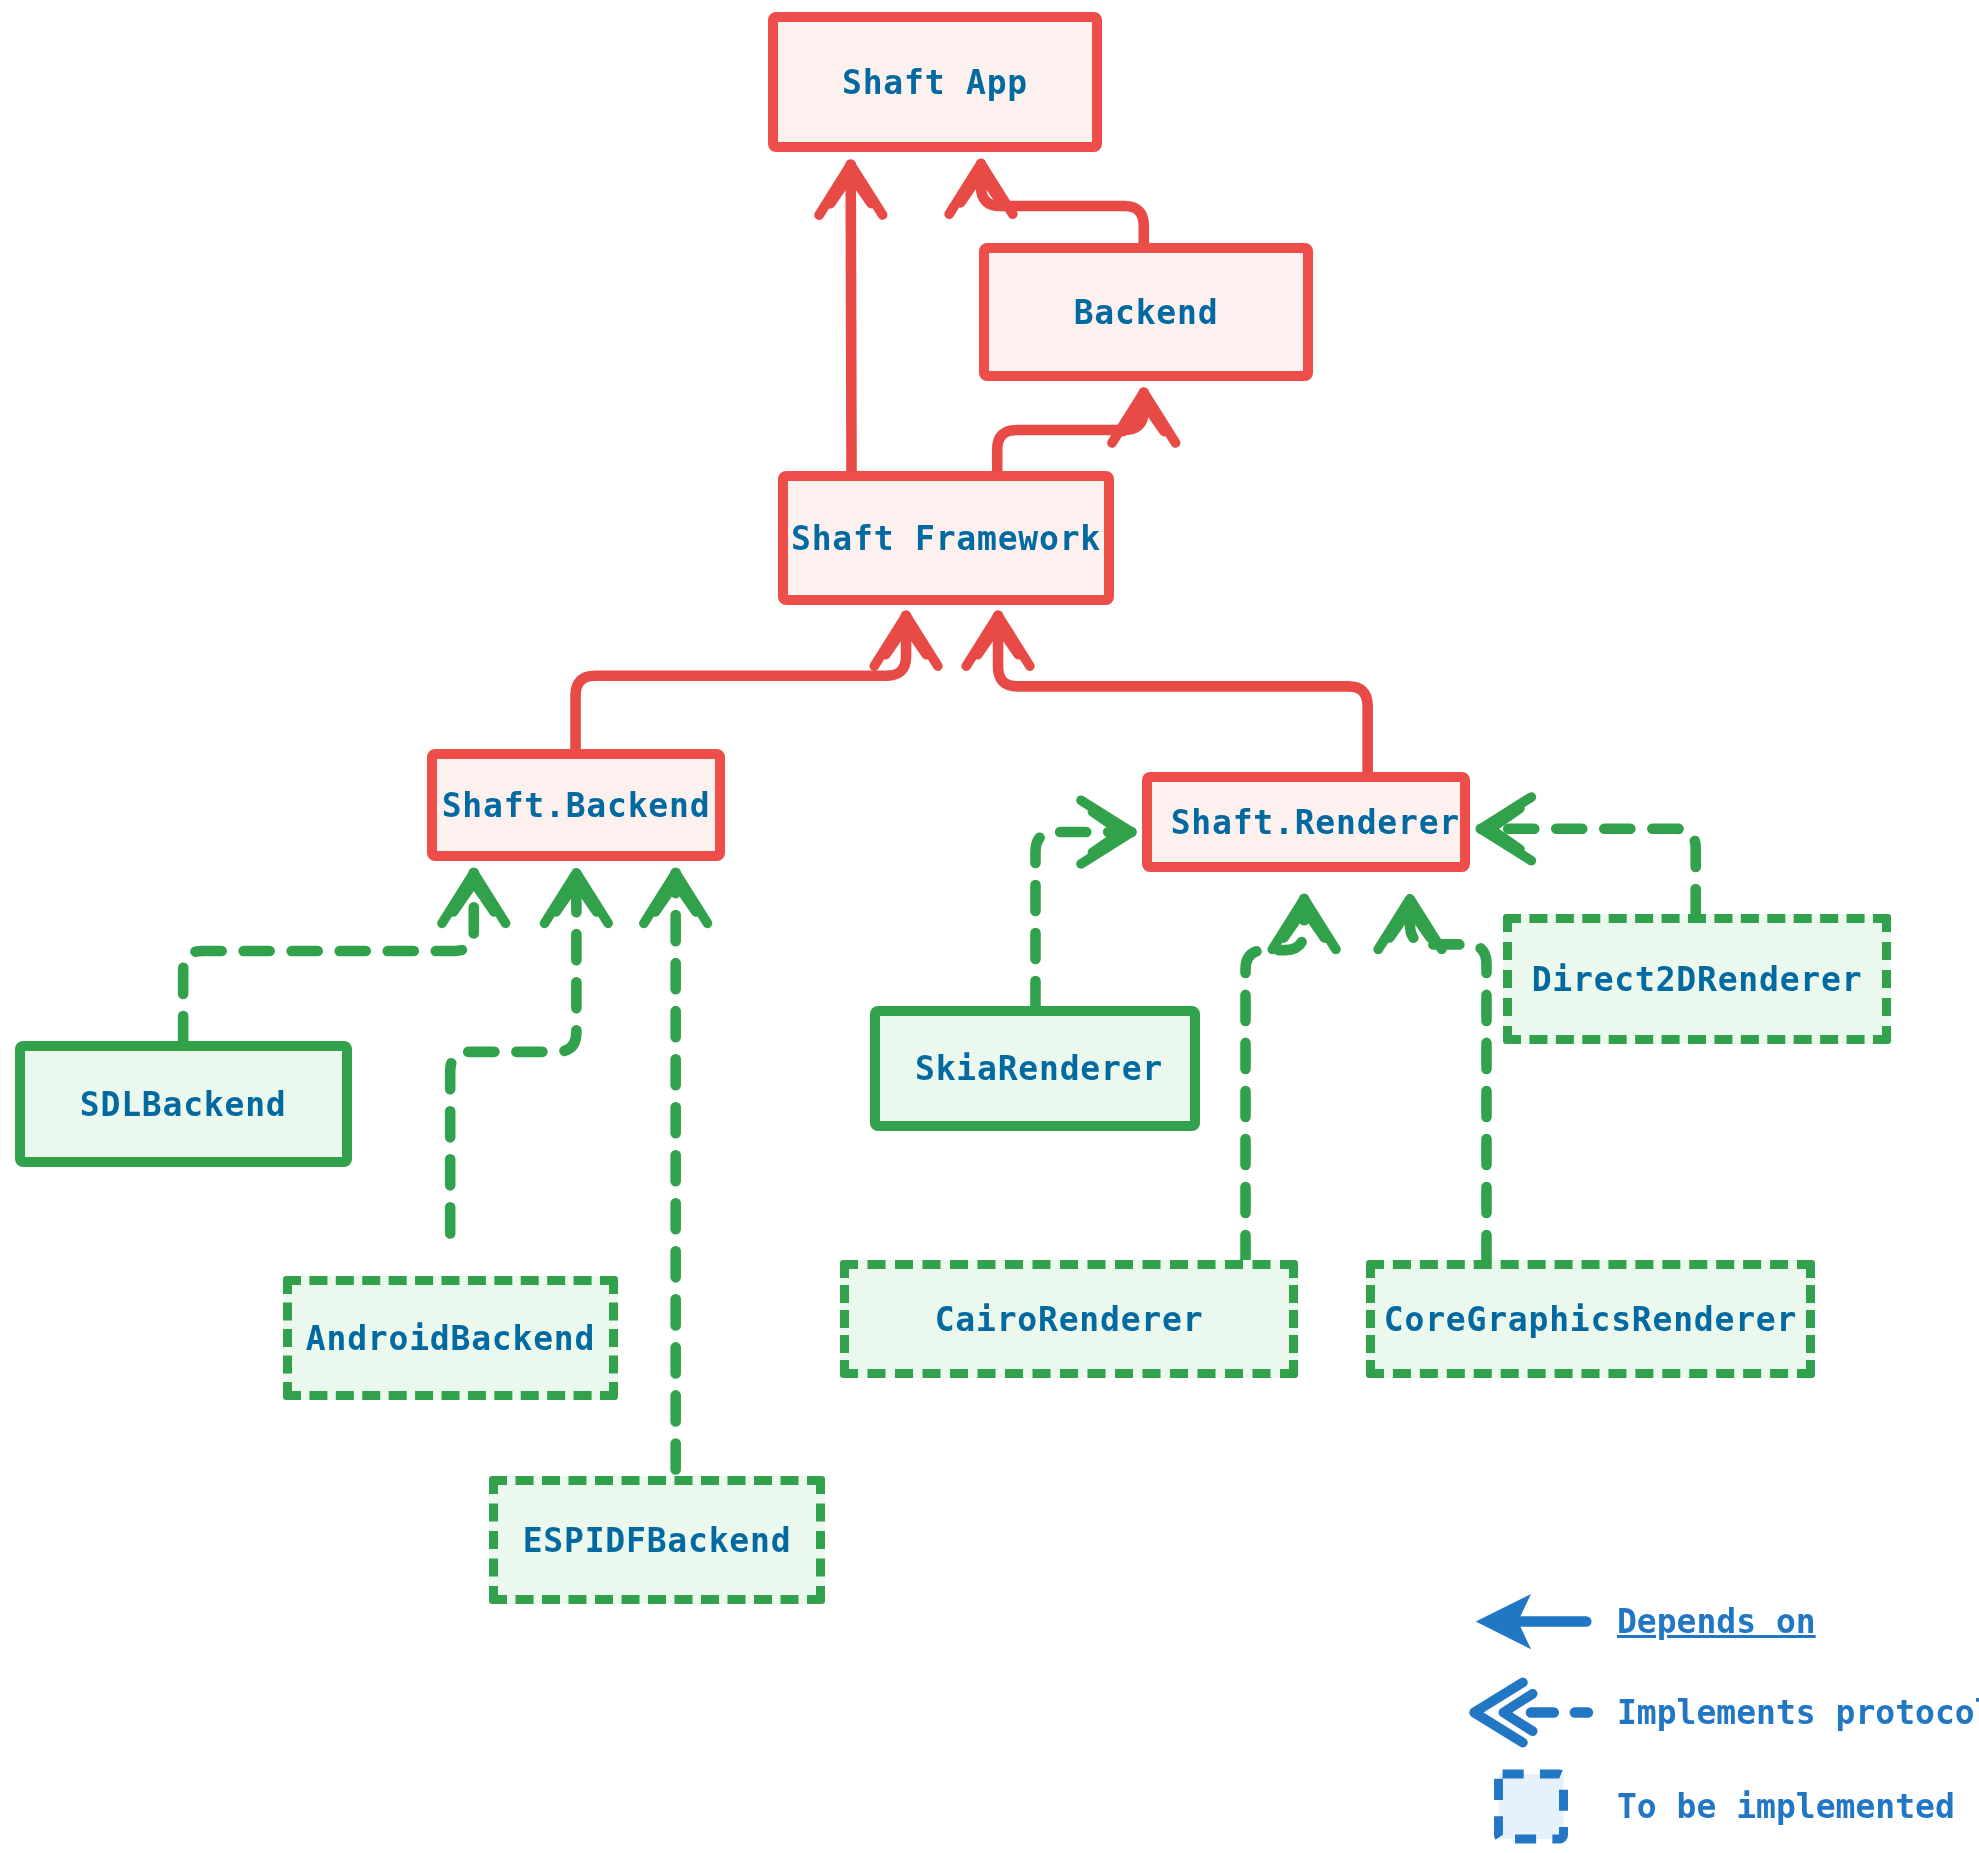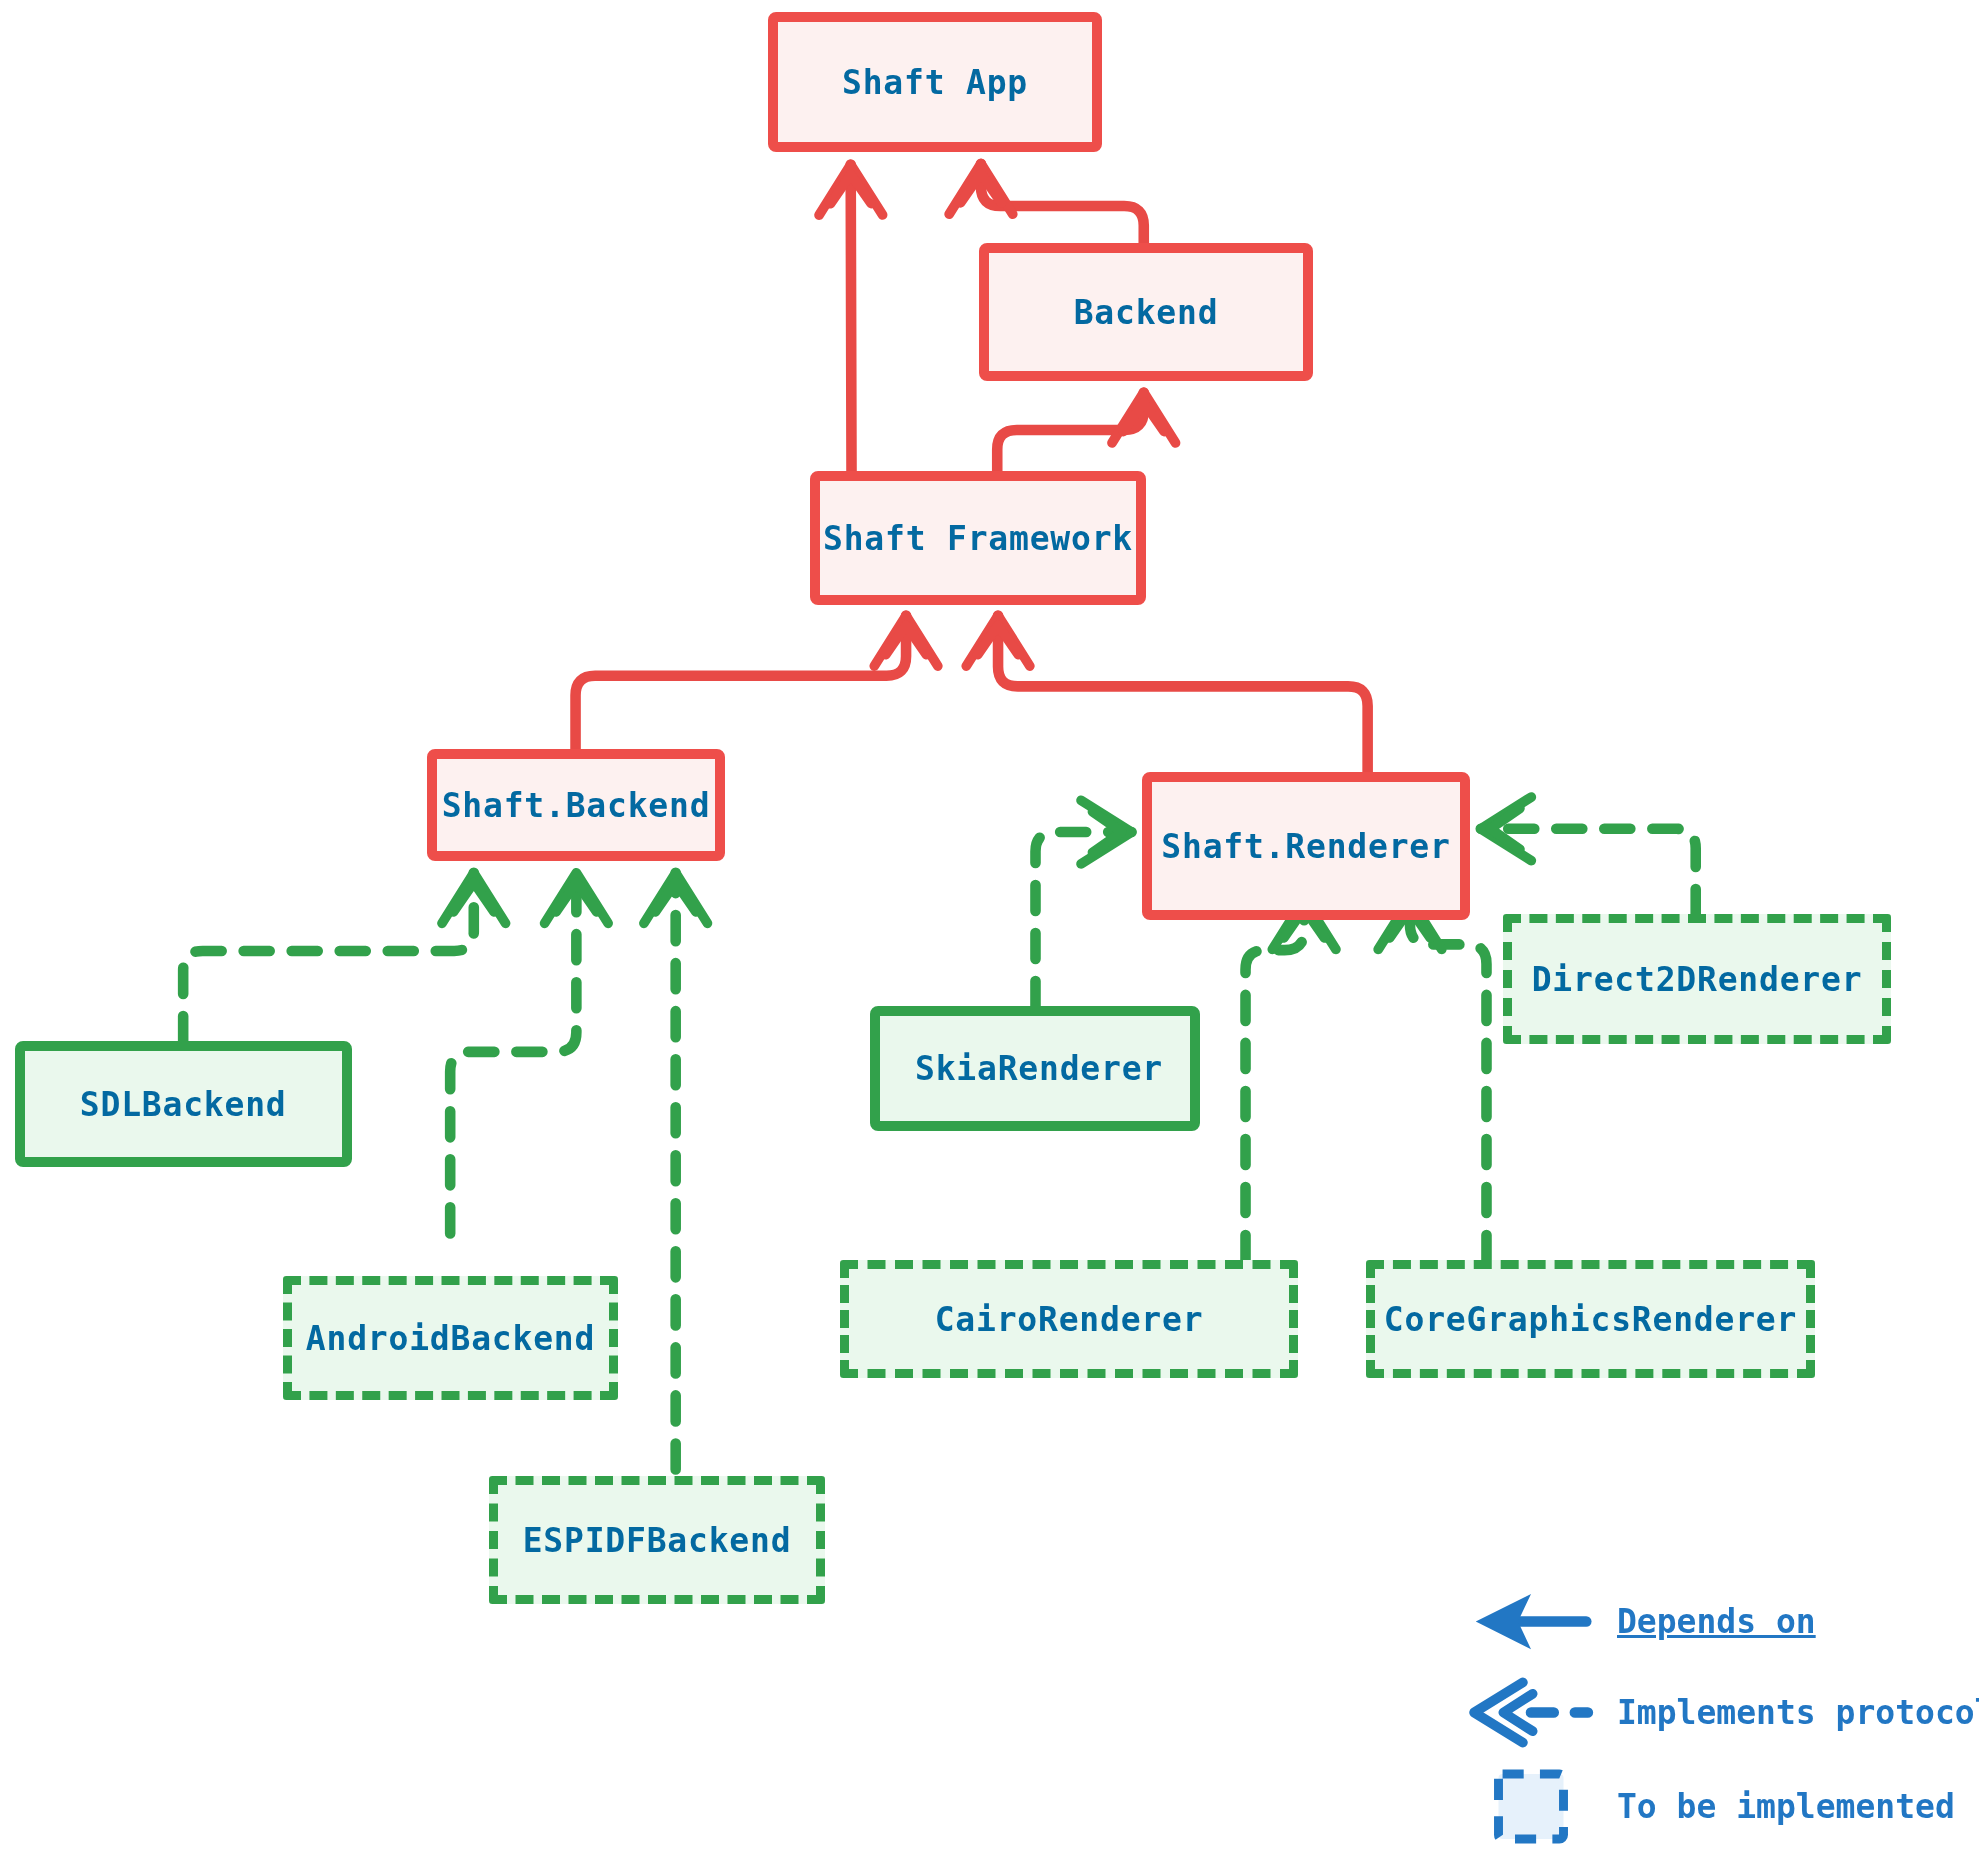--- a/index.html
+++ b/index.html
@@ -91,27 +91,27 @@
     <path class="edge-green" marker-end="url(#head-green)" d="M 1826 1549 L 1826 1184 Q 1826 1160 1802 1160 L 1756 1160 Q 1732 1160 1732 1136 L 1732 1104"></path>
     <path class="edge-green" marker-end="url(#head-green)" d="M 2083 1124 L 2083 1042 Q 2083 1018 2059 1018 L 1819 1018"></path>
   </svg>
 
   <div class="node red" style="left:768px; top:12.2px;  width:334px; height:140px;">
     <span>Shaft App</span>
   </div>
   <div class="node red" style="left:979px; top:243px; width:334px; height:138px;">
     <span>Backend</span>
   </div>
-  <div class="node red" style="left:778px; top:471px; width:336px; height:134px;margin-left:32px;">
+  <div class="node red" style="left:778px; top:471px; width:336px; height:134px;">
     <span>Shaft Framework</span>
   </div>
   <div class="node red" style="left:427px; top:749px; width:298px; height:112px;">
     <span>Shaft.Backend</span>
   </div>
-  <div class="node red" style="left:1142px; top:772px; width:328px; height:148px;">
+  <div class="node red" style="left:1142px; top:772px; width:328px; height:100px;justify-content:flex-end;">
     <span>Shaft.Renderer</span>
   </div>
 
   <div class="node green" style="left:14.7px; top:1041px; width:337px; height:126px;">
     <span>SDLBackend</span>
   </div>
   <div class="node green" style="left:870px; top:1006px; width:330px; height:125px;padding-left:8px;">
     <span>SkiaRenderer</span>
   </div>
 

